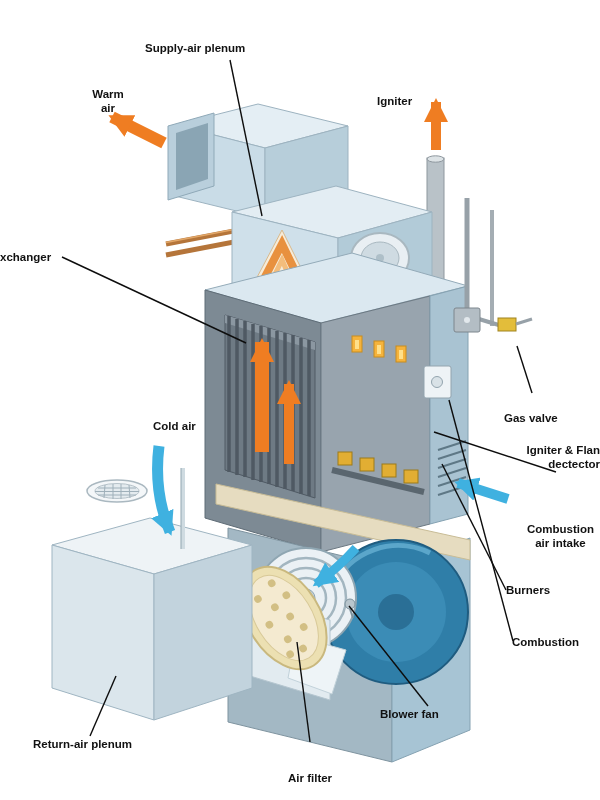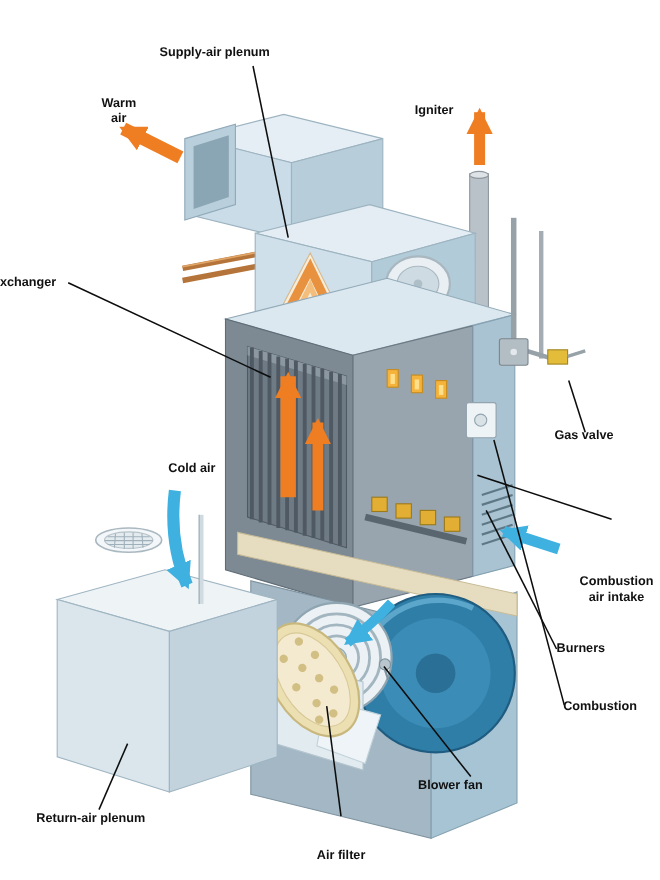--- a/index.html
+++ b/index.html
@@ -189,21 +189,23 @@
     <path d="M428,706 L349,606"></path>
   </g>
 </svg>
 
 <div class="label" style="left:145px;top:42px;">Supply-air plenum</div>
 <div class="label t-center" style="left:84px;top:88px;width:48px;">Warm
 air</div>
 <div class="label" style="left:377px;top:95px;">Igniter</div>
 <div class="label" style="left:0px;top:251px;">xchanger</div>
 <div class="label" style="left:153px;top:420px;">Cold air</div>
-<div class="label" style="left:504px;top:390px;">Gas valve</div>
+<div class="label" style="left:504px;top:412px;">Gas valve</div>
+<div class="label t-right" style="right:0px;top:444px;">Igniter &amp; Flan
+dectector</div>
 <div class="label t-center" style="right:6px;top:523px;">Combustion
 air intake</div>
 <div class="label" style="left:506px;top:584px;">Burners</div>
 <div class="label" style="left:512px;top:636px;">Combustion</div>
 <div class="label" style="left:33px;top:738px;">Return-air plenum</div>
 <div class="label" style="left:288px;top:772px;">Air filter</div>
 <div class="label" style="left:380px;top:708px;">Blower fan</div>
 
 </div>
 

